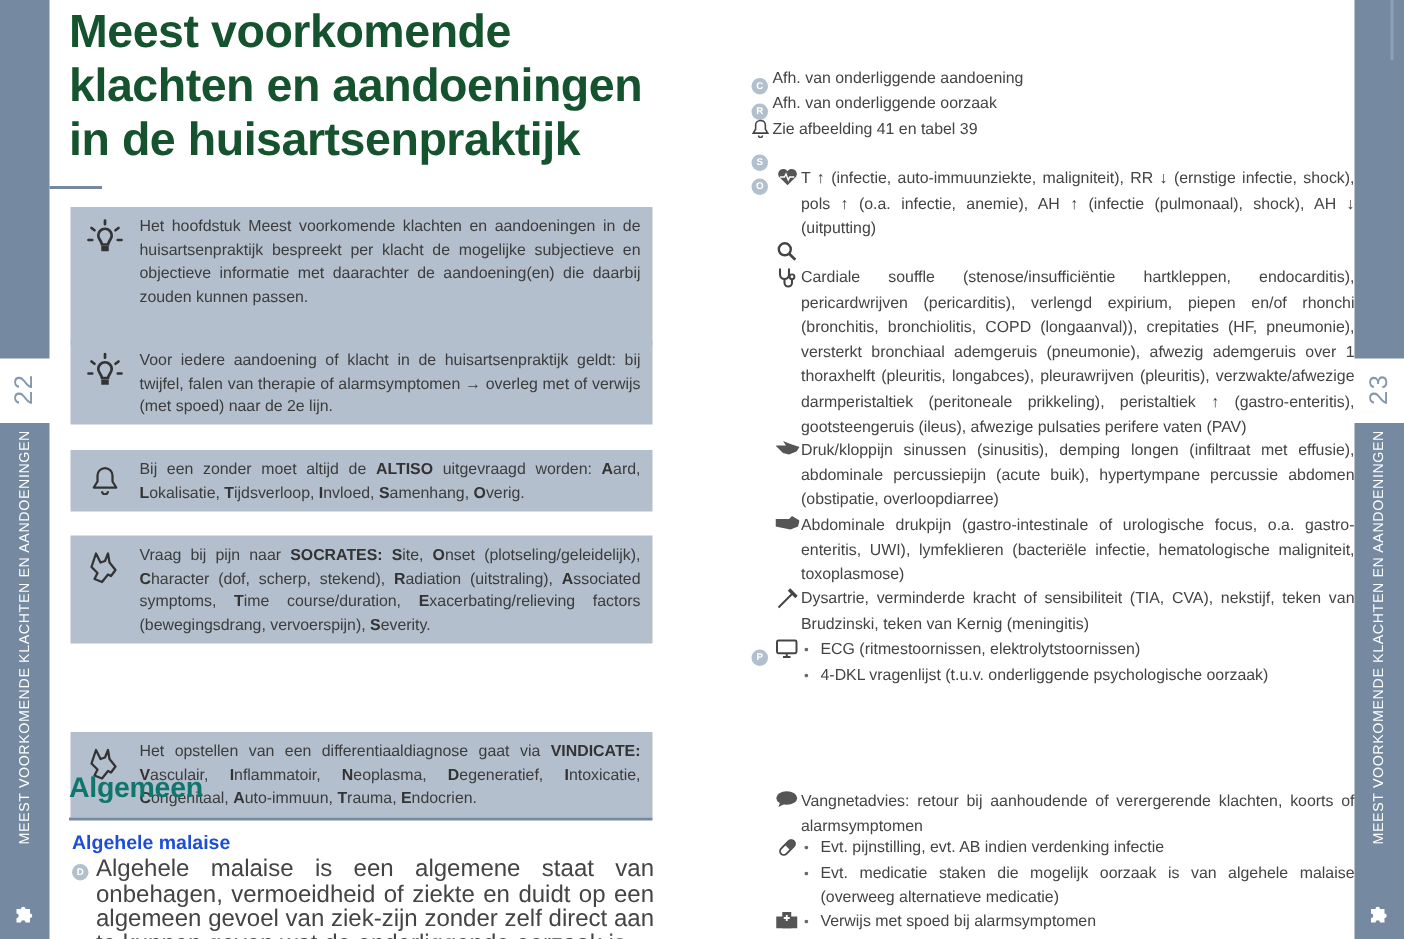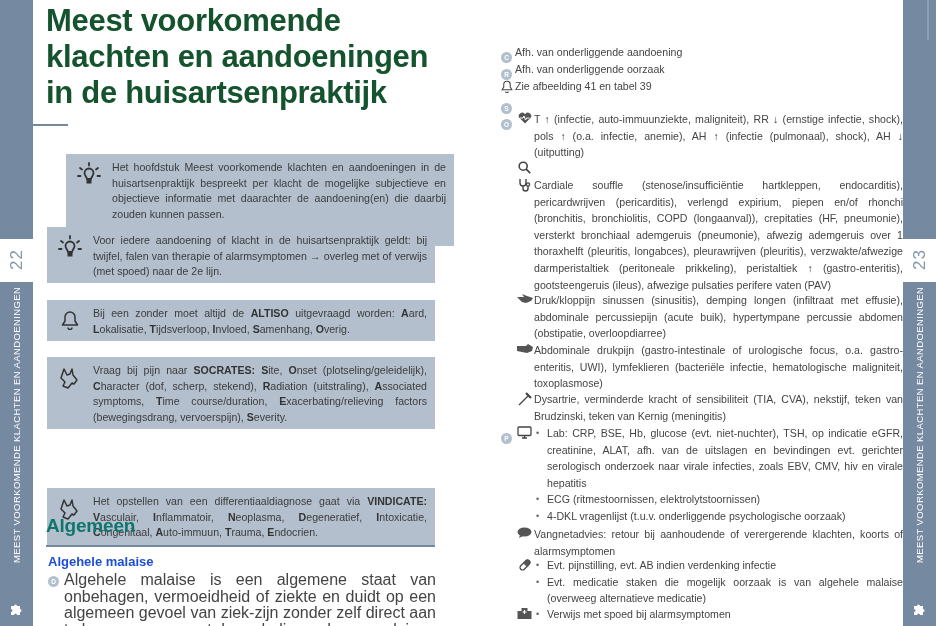--- a/index.html
+++ b/index.html
@@ -23,21 +23,21 @@
   .thin-white { position:absolute; left: 927px; top: 0; width: 2px; height: 40px; background: #8ea0b3; }
 
   
   .title { position: absolute; left: 46px; top: 3px; width: 400px; font-size: 31px; line-height: 36px; font-weight: bold; color: #14532d; letter-spacing: -0.3px; }
   .title-rule { position: absolute; left: 33px; top: 124px; width: 35px; height: 1.5px; background: #7589a0; }
 
   .tip-box { position: absolute; left: 47px; width: 388px; background: #b3bfcc; display: flex; align-items: flex-start; }
   .tip-icon { width: 46px; flex: 0 0 46px; display: flex; justify-content: center; padding-top: 8px; }
   .tip-text { font-size: 10.6px; line-height: 15.7px; color: #3c3c3c; padding: 6px 8px 6px 0; text-align: justify; }
   .tip-text b { font-weight: bold; color: #333; }
-  .box1 { top: 154px; height: 92px; margin-left: 19px; }
+  .box1 { top: 138px; height: 92px; }
   .box2 { top: 227px; height: 56px; }
   .box3 { top: 300px; height: 41px; }
   .box4 { top: 357px; height: 72px; }
   .box5 { top: 445px; height: 57px; margin-top: 43px; }
 
   .h-algemeen { position: absolute; left: 46px; top: 515px; font-size: 19px; color: #0f766e; font-weight: bold; letter-spacing: -0.2px;}
   .algemeen-rule { position: absolute; left: 46px; top: 545px; width: 389px; height: 1.5px; background: #7589a0; }
   .h-malaise { position: absolute; left: 48px; top: 554px; font-size: 13px; font-weight: bold; color: #1d4ed8; }
   .malaise-text { position: absolute; left: 64px; top: 572px; width: 372px; font-size: 16px; line-height: 16.5px; color: #444; text-align: justify; }
   .malaise-badge { position: absolute; left: 48px; top: 576px; }
@@ -224,21 +224,20 @@
 
 <div class="r-row" style="top:425px">
   <span class="r-badge"><span class="badge">P</span></span>
   <span class="r-icon">
     <svg width="15" height="13" viewBox="0 0 15 13">
         <rect x="1" y="1" width="13" height="8.5" rx="1" stroke="#444" stroke-width="1.3" fill="none"></rect>
         <path d="M5 12h5M7.5 9.5V12" stroke="#444" stroke-width="1.3"></path>
       </svg>
   </span>
   <ul class="bullet-list" style="width:369px">
-    <li>Lab: CRP, BSE, Hb, glucose (evt. niet-nuchter), TSH, op indicatie eGFR, creatinine, ALAT, afh. van de uitslagen en bevindingen evt. gerichter serologisch onderzoek naar virale infecties, zoals EBV, CMV, hiv en virale hepatitis</li>
     <li>ECG (ritmestoornissen, elektrolytstoornissen)</li>
     <li>4-DKL vragenlijst (t.u.v. onderliggende psychologische oorzaak)</li>
   </ul>
 </div>
 <div class="r-row" style="top:526px">
   <span class="r-badge"></span>
   <span class="r-icon">
     <svg width="15" height="12" viewBox="0 0 15 12">
         <ellipse cx="7.5" cy="5" rx="7" ry="4.5" fill="#555"></ellipse>
         <path d="M3 8l-1 3 4-2z" fill="#555"></path>

